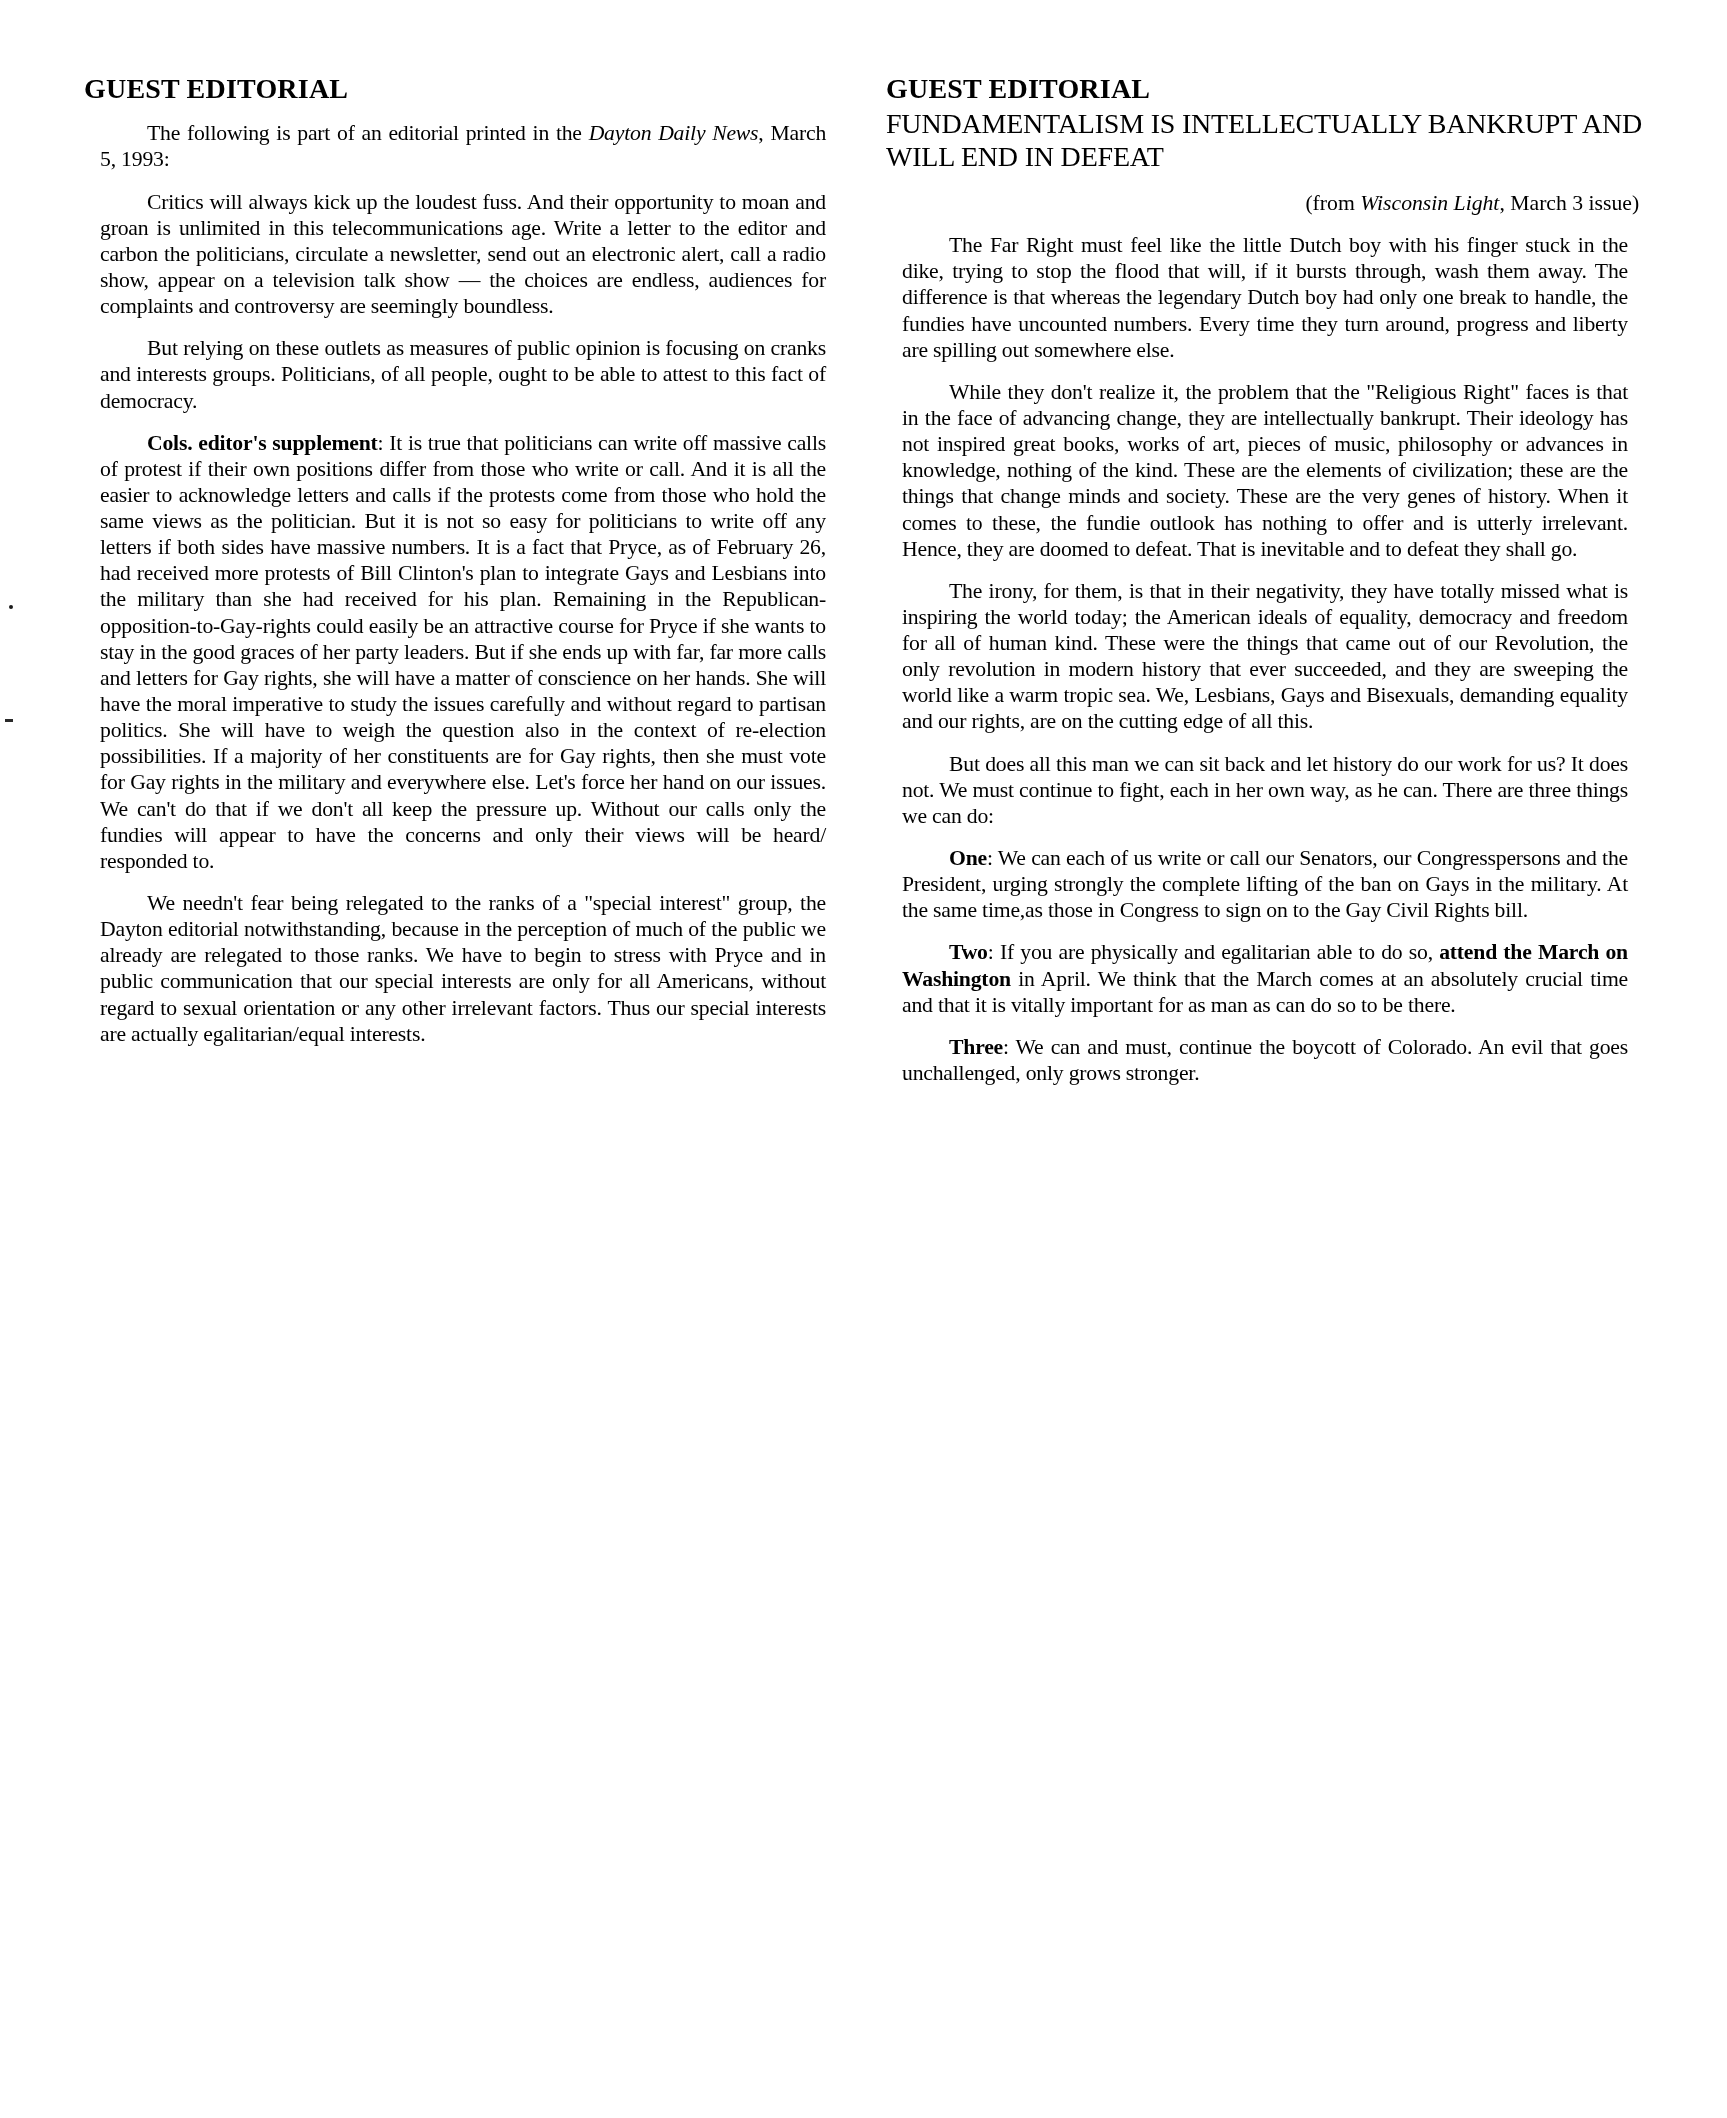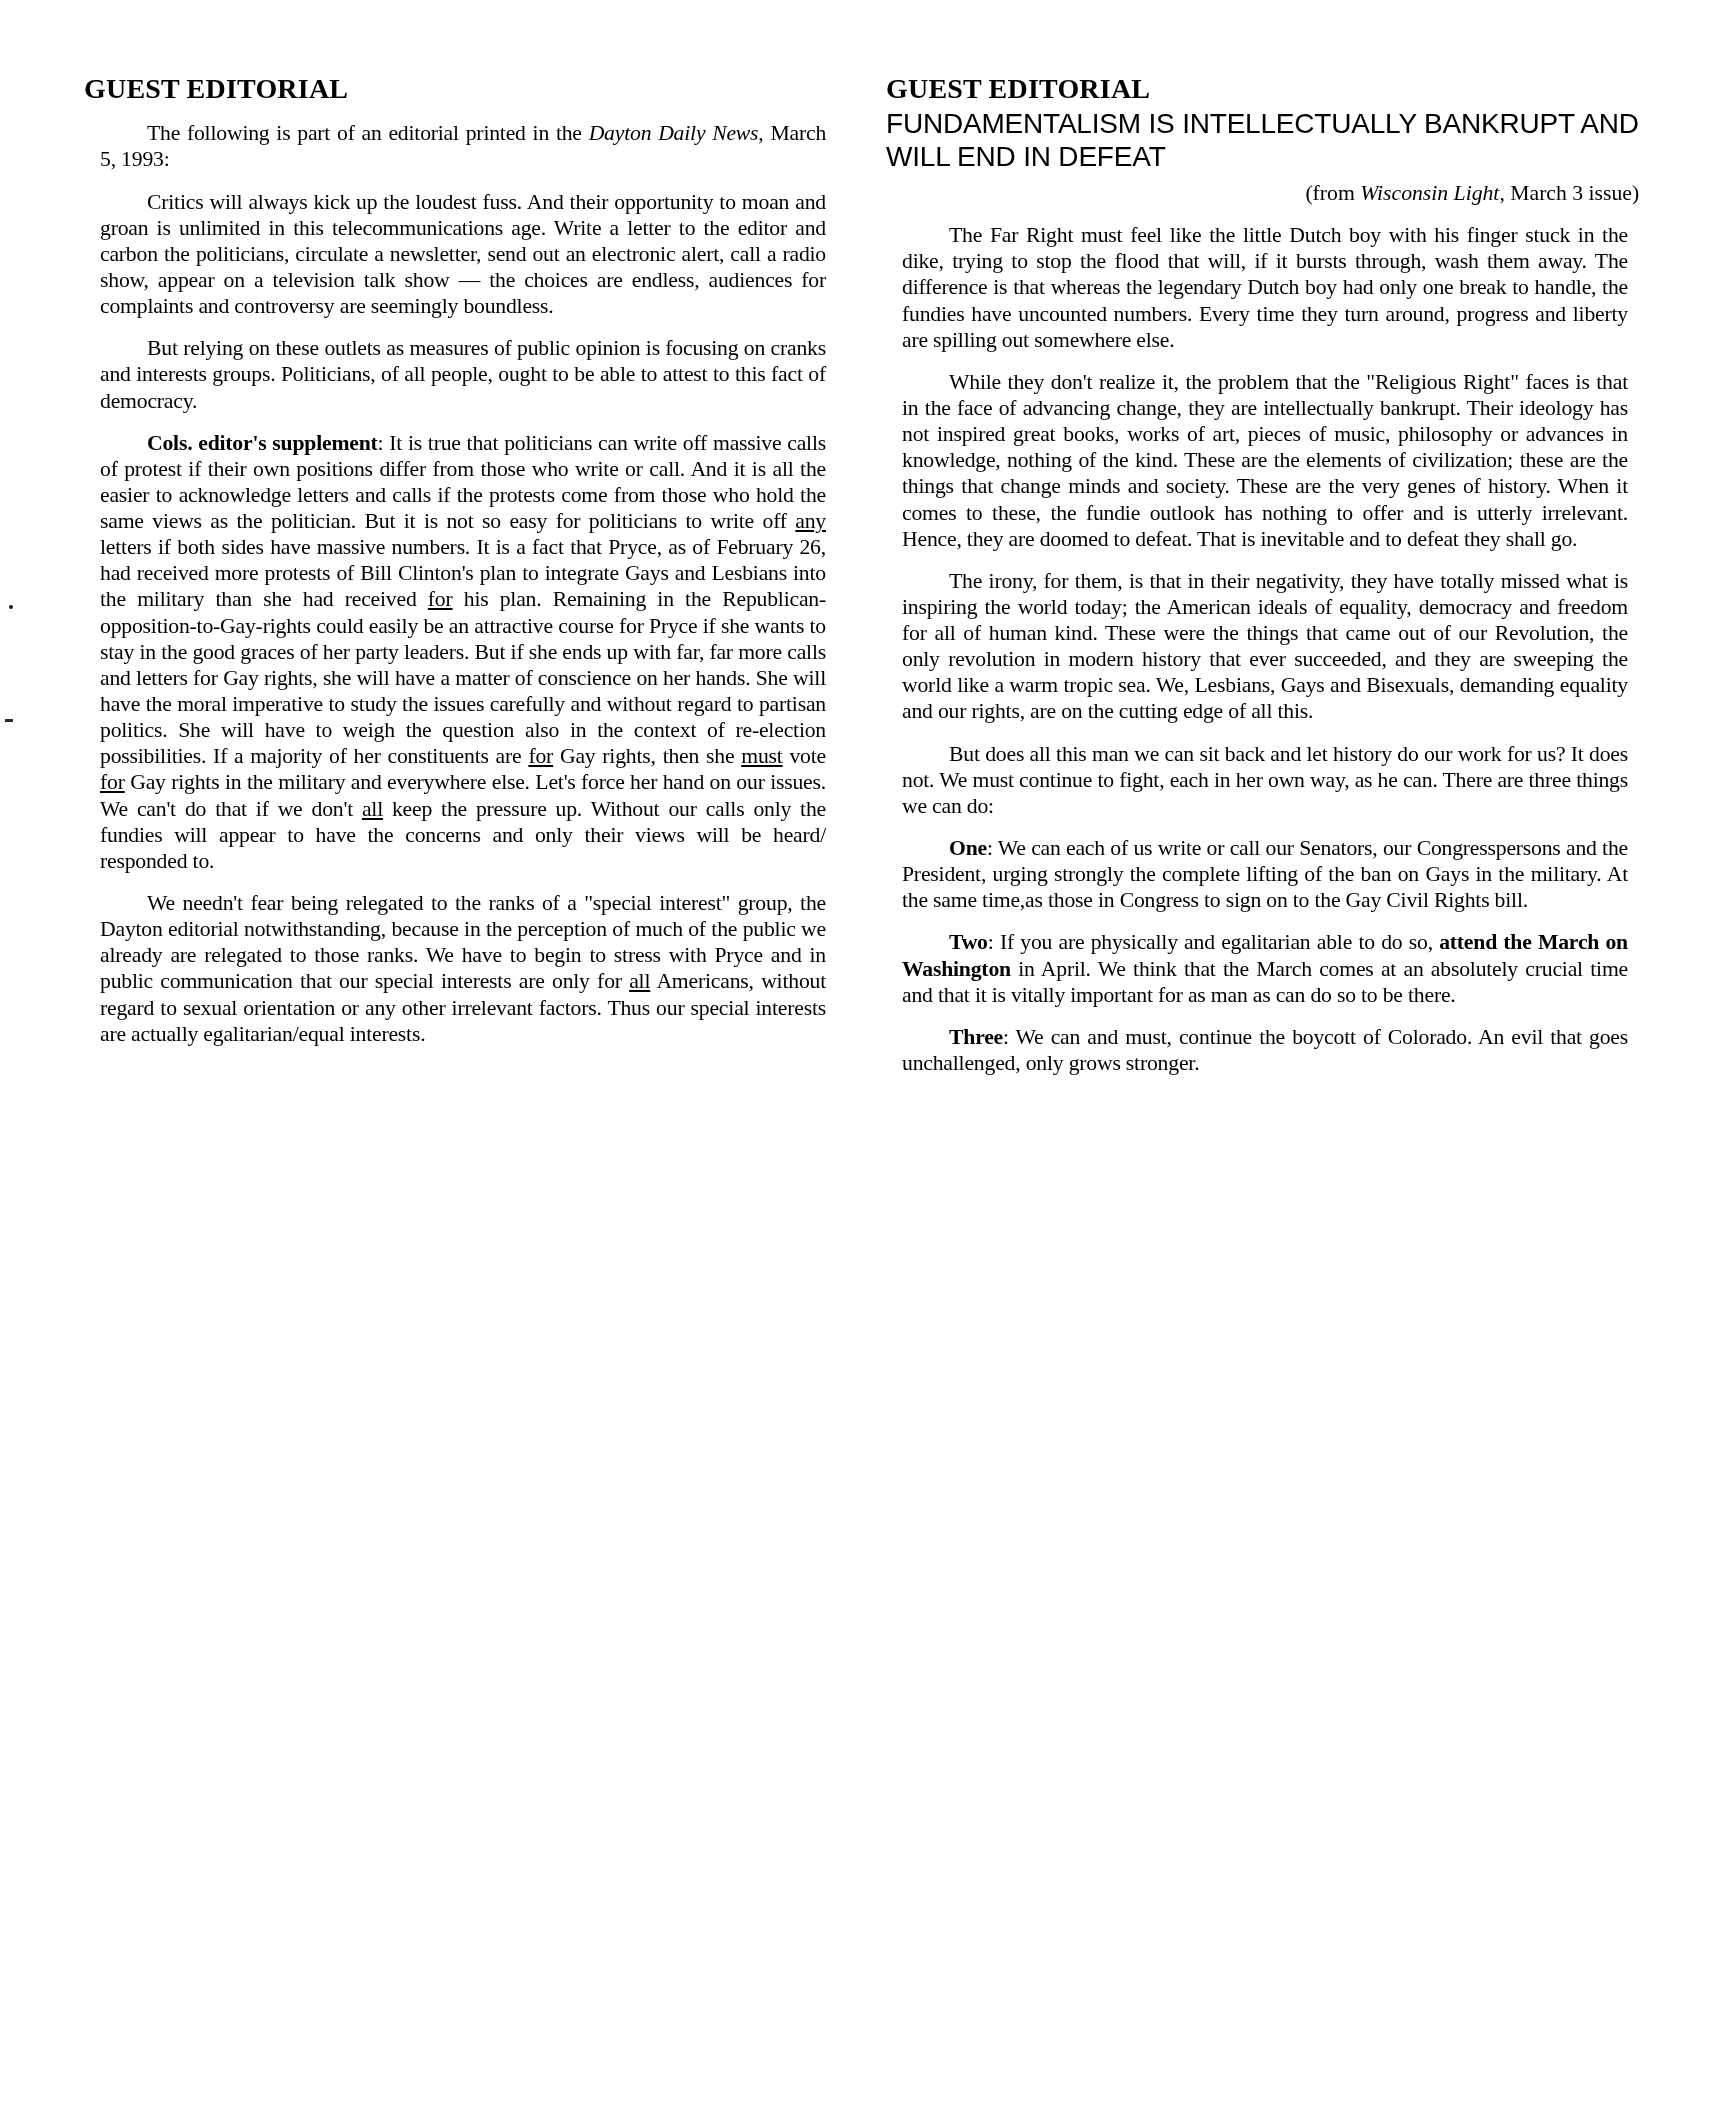--- a/index.html
+++ b/index.html
@@ -35,25 +35,25 @@
 
   h2.section-head {
     font-family: "Liberation Serif", serif;
     font-weight: bold;
     font-size: 28px;
     line-height: 1.08;
     margin: 0 0 3.9px 0;
     letter-spacing: 0.2px;
   }
   h3.article-title {
-    font-family: Liberation Sans, sans-serif;
+    font-family: Liberation Serif, serif;
     font-weight: normal;
     font-size: 28px;
     line-height: 1.16;
-    margin: 0 0 7px 0;
+    margin: 0 0 17px 0;
     letter-spacing: -0.2px;
   }
   p.para {
     font-size: 21.7px;
     line-height: 1.205;
     margin: 16px;
     text-align: justify;
     text-indent: 47px;
     hyphens: none;
   }
@@ -61,21 +61,21 @@
   p.credit {
     font-size: 21.7px;
     line-height: 1.2;
     margin: 0 0 0 0;
     text-align: right;
     text-indent: 0;
     padding-right: 4.9px;
   }
   .it { font-style: italic; }
   .bd { font-weight: bold; }
-  .ul { text-decoration: underline; }
+  .ul { }
 
   .stray-dot {
     position: absolute;
     width: 4.4px;
     height: 4.4px;
     background: #1a1a1a;
     border-radius: 50%;
   }
   .stray-dash {
     position: absolute;

